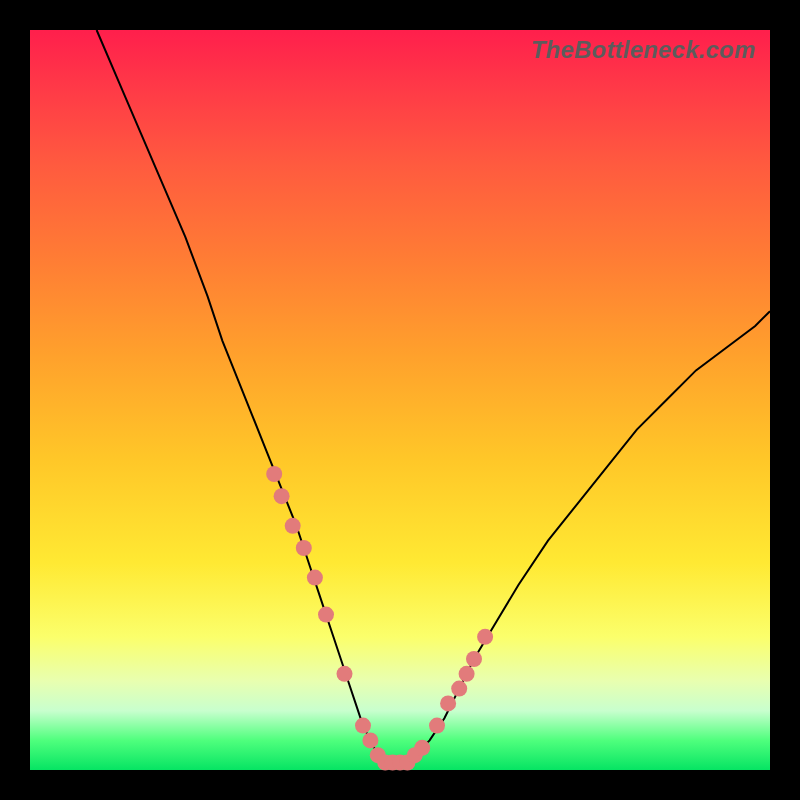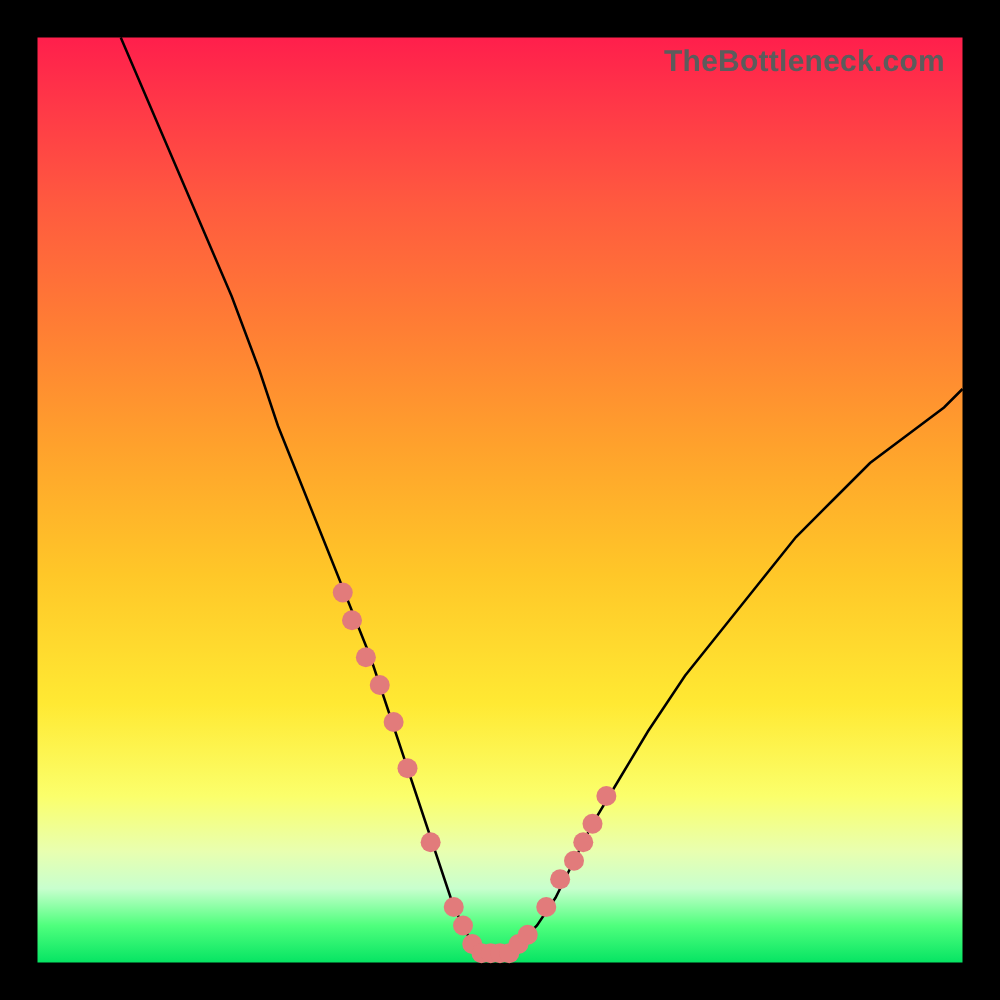--- a/index.html
+++ b/index.html
@@ -24,20 +24,21 @@
       #ff7a35 30%,
       #ffa12c 44%,
       #ffc728 58%,
       #ffe933 72%,
       #fbff6b 82%,
       #e8ffb0 88%,
       #c8ffce 92%,
       #4fff7d 96%,
       #06e463 100%
     );
+    font-style: italic;
   }
   .watermark {
     position: absolute;
     top: 6px;
     right: 14px;
     font-size: 24px;
     font-weight: 600;
     color: #5c5c5c;
     letter-spacing: 0.2px;
     pointer-events: none;

